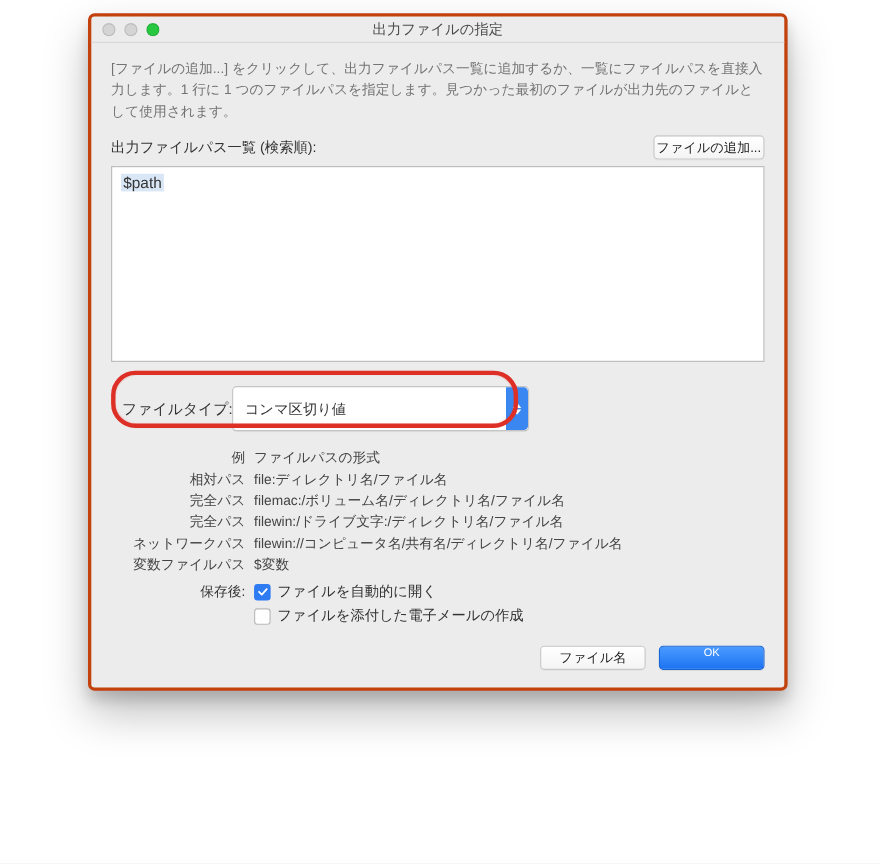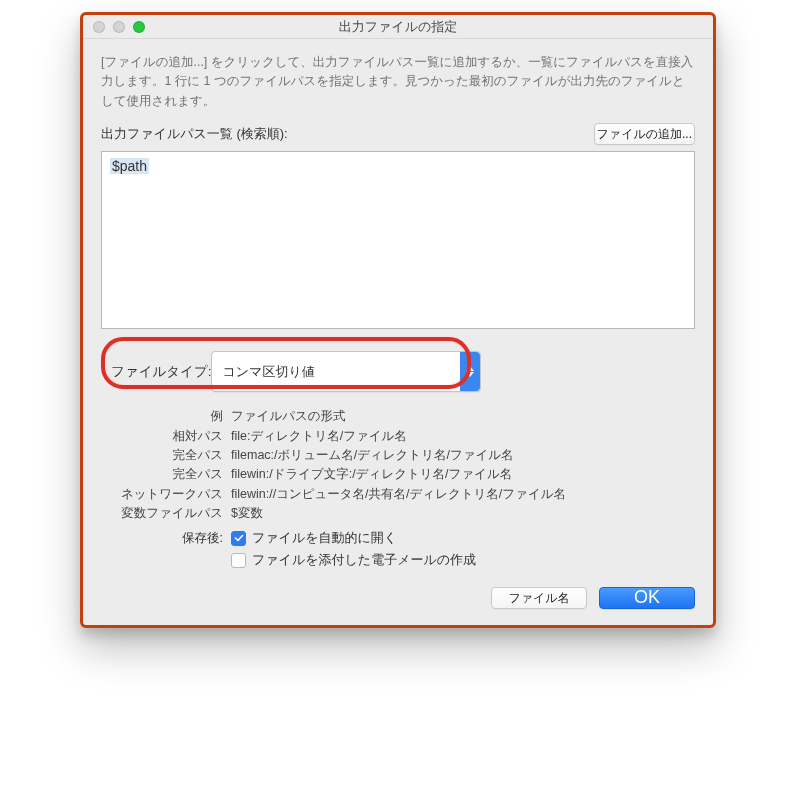--- a/index.html
+++ b/index.html
@@ -207,23 +207,23 @@
   }
   .footer .macbtn { width: 96px; justify-content: center; }
   .primary {
     background: linear-gradient(#4a9bff,#1d73f2);
     border: 1px solid #1865d8;
     color: #fff;
     border-radius: 4px;
     height: 22px;
     width: 96px;
     display: inline-flex;
-    align-items: flex-end;
+    align-items: flex-start;
     justify-content: center;
-    font-size: 18px;
+    font-size: 10px;
     box-shadow: 0 1px 0 rgba(0,0,0,0.08);
   }
 </style>
 </head>
 <body>
 
 <div class="outer">
   <div class="titlebar">
     <div class="traffic">
       <div class="dot"></div>

